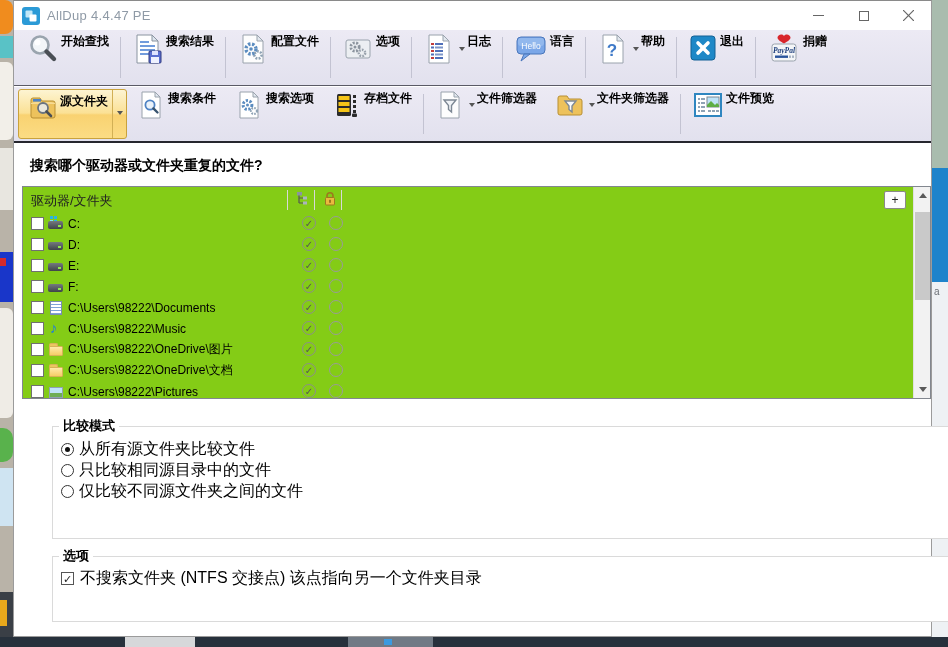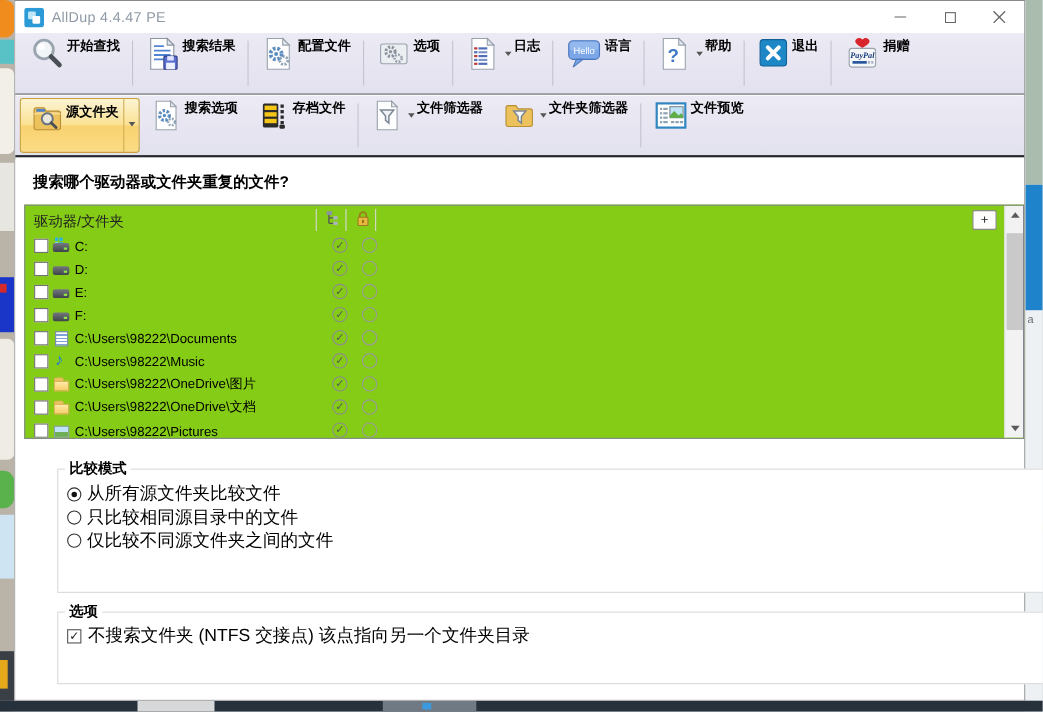--- a/index.html
+++ b/index.html
@@ -326,20 +326,31 @@
         <span class="lbl">源文件夹</span>
         <div class="split">
             <span class="dd" style="margin:0"></span>
           </div>
       </div>
       <div class="tbi">
         <div class="icon-row">
             <svg width="30" height="30" viewBox="0 0 30 30">
           <path d="M6 2 h13 l5 5 v21 h-18 z" fill="#fff" stroke="#99a2ac"></path>
           <path d="M19 2 l5 5 h-5 z" fill="#e2e8ef" stroke="#99a2ac"></path>
+          <circle cx="14" cy="15" r="4.6" fill="#eaf2fa" stroke="#4f83c4" stroke-width="1.8"></circle>
+          <line x1="17.4" y1="18.4" x2="21.5" y2="22.5" stroke="#38536e" stroke-width="2.4" stroke-linecap="round"></line>
+        </svg>
+          </div>
+        <span class="lbl">搜索条件</span>
+      </div>
+      <div class="tbi">
+        <div class="icon-row">
+            <svg width="30" height="30" viewBox="0 0 30 30">
+          <path d="M6 2 h13 l5 5 v21 h-18 z" fill="#fff" stroke="#99a2ac"></path>
+          <path d="M19 2 l5 5 h-5 z" fill="#e2e8ef" stroke="#99a2ac"></path>
           <circle cx="13.5" cy="15" r="4.4" fill="none" stroke="#5b8cc0" stroke-width="3" stroke-dasharray="2.2 1.5"></circle>
           <circle cx="13.5" cy="15" r="1.5" fill="#5b8cc0"></circle>
           <circle cx="20" cy="21" r="3" fill="none" stroke="#8fa3b5" stroke-width="2.2" stroke-dasharray="1.6 1.2"></circle>
         </svg>
           </div>
         <span class="lbl">搜索选项</span>
       </div>
       <div class="tbi">
         <div class="icon-row">
             <svg width="30" height="30" viewBox="0 0 30 30">

